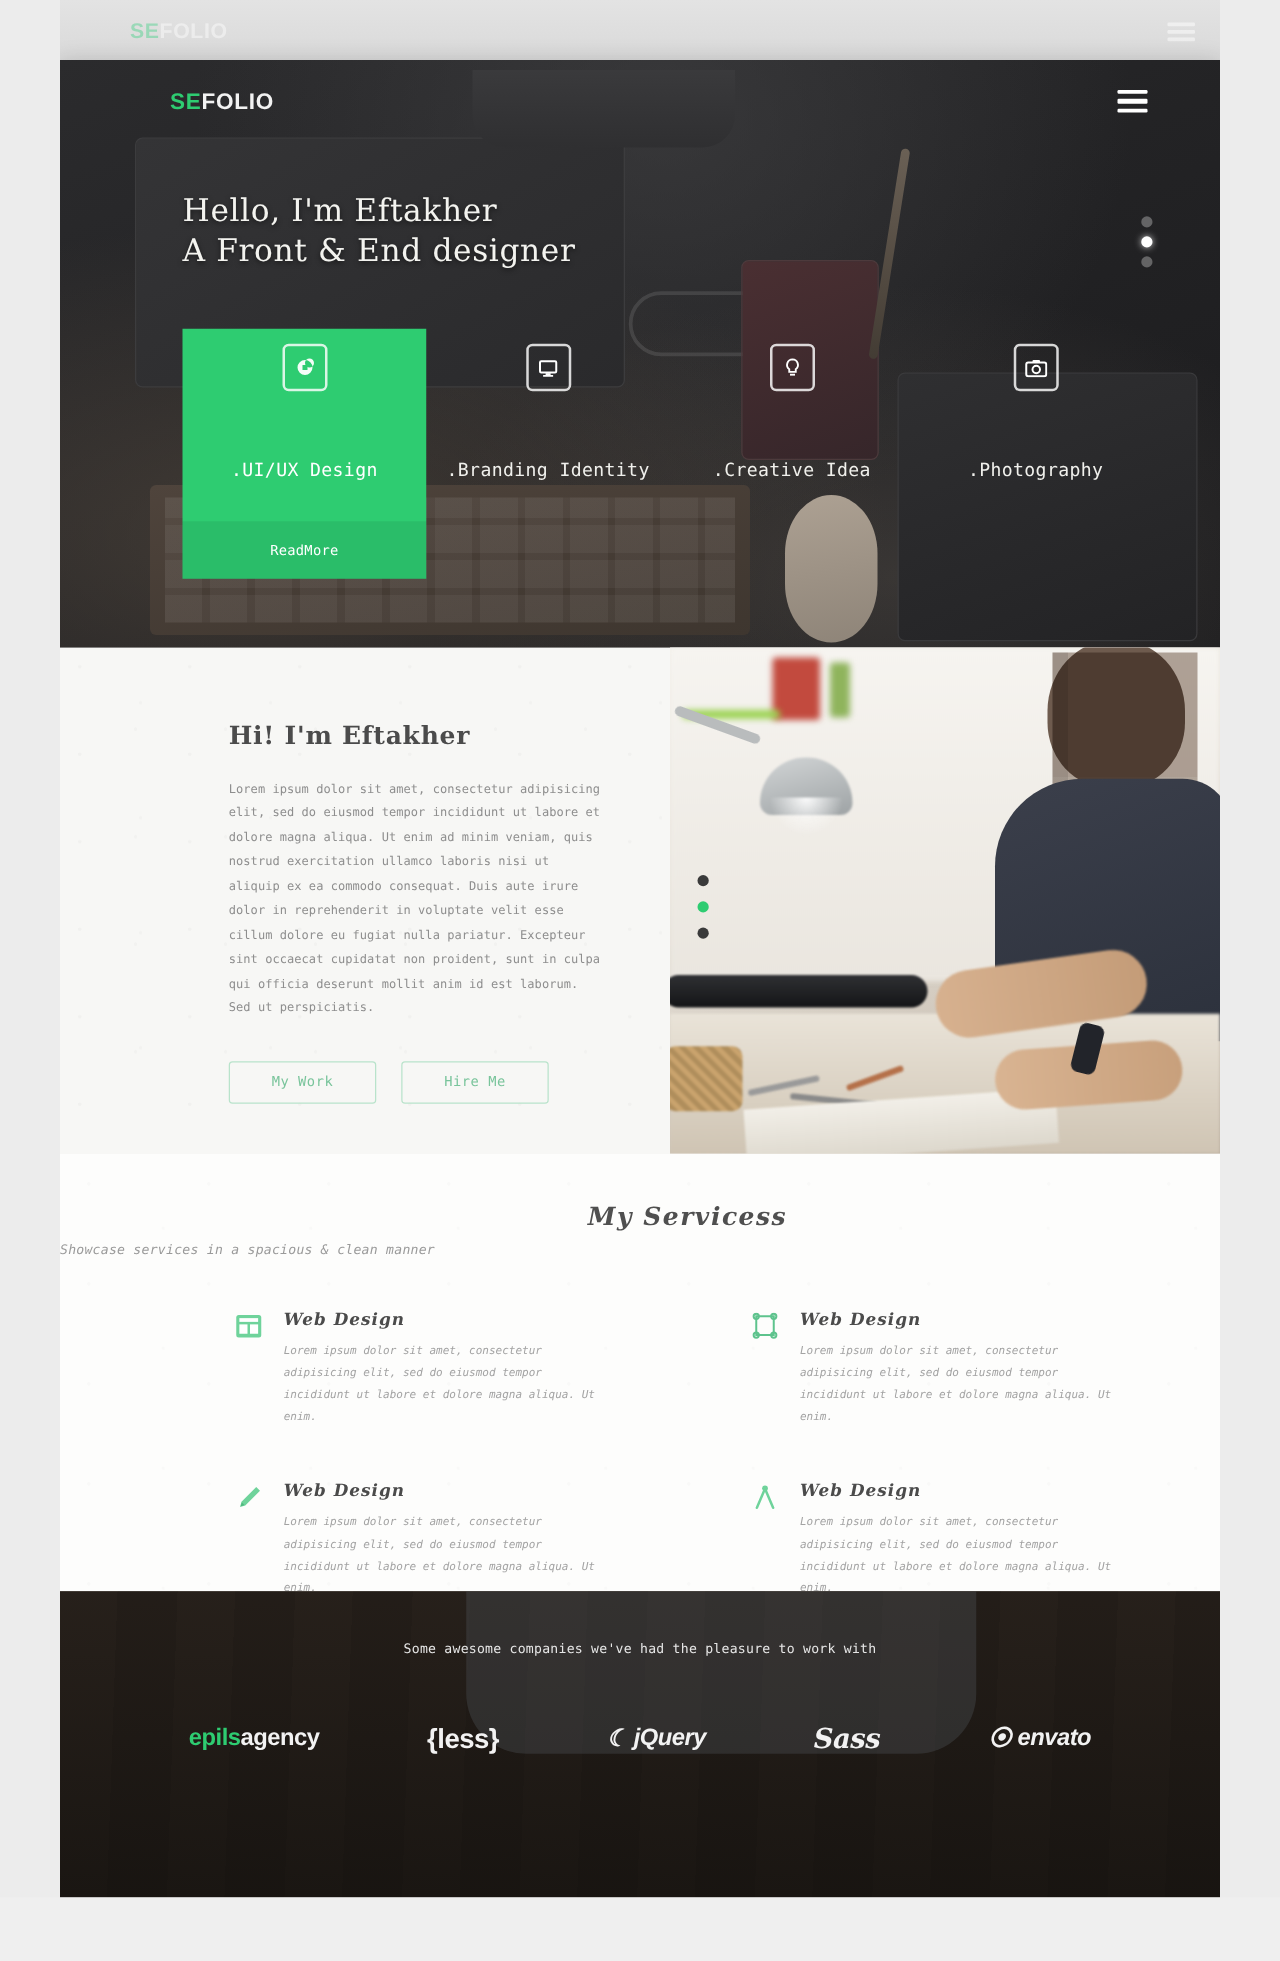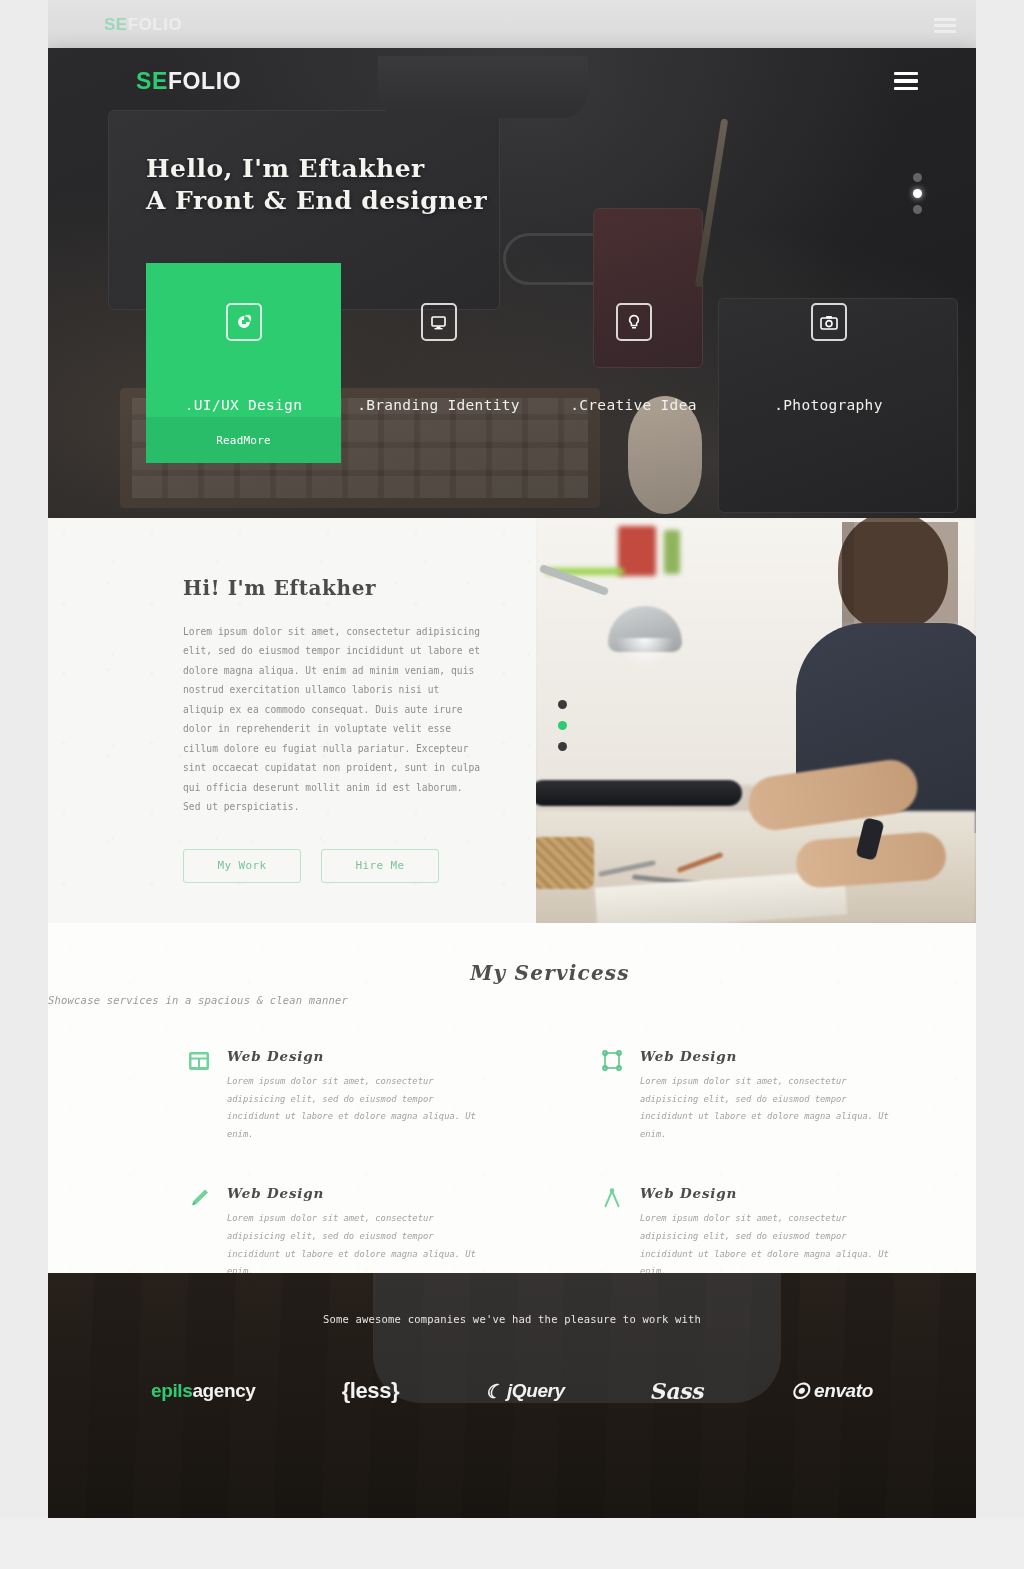--- a/index.html
+++ b/index.html
@@ -54,43 +54,43 @@
   .obj.notebook { left:545px; top:160px; width:110px; height:160px; background:linear-gradient(160deg,#4a2f32,#36262a); border:1px solid #4d3a3c;}
   .obj.tablet-r { left:670px; top:250px; width:240px; height:215px; background:linear-gradient(160deg,#2f2f31,#232325); border:1px solid #3a3a3c;}
   .obj.pen { left:660px; top:70px; width:7px; height:170px; background:linear-gradient(180deg,#6a6055,#433c34); transform:rotate(9deg); border-radius:4px;}
   .obj.glasses { left:455px; top:185px; width:116px; height:52px; border:3px solid rgba(150,150,150,.22); border-radius:26px;}
 
   .hero-top {
     position:absolute; left:0; top:0; width:100%; height:66px;
     display:flex; align-items:center; justify-content:space-between;
     padding:0 58px 0 88px; z-index:5;
   }
-  .logo { font-size:23px; font-weight:700; letter-spacing:.6px; }
+  .logo { font-size:18px; font-weight:700; letter-spacing:.6px; }
   .logo .g1 { color:#2ecc71; }
   .logo .g2 { color:#f2f2f2; }
   .burger { width:24px; cursor:pointer; }
   .burger i { display:block; height:3.5px; background:#fff; margin:4px 0; border-radius:1px; }
 
   .hero-head {
     position:absolute; left:98px; top:105px; z-index:5;
     font-family:"DejaVu Serif", serif;
-    color:#f3f3ef; font-size:25px; line-height:1.28; font-weight:700;
+    color:#f3f3ef; font-size:25px; line-height:1.28; font-weight:400;
     letter-spacing:.5px; text-shadow:0 1px 4px rgba(0,0,0,.55);
   }
 
   .hero-dots { position:absolute; right:54px; top:118px; z-index:5; }
   .hero-dots span {
     display:block; width:9px; height:9px; border-radius:50%;
     background:rgba(255,255,255,.30); margin:7px 0;
   }
   .hero-dots span.on { background:#ffffff; box-shadow:0 0 6px rgba(255,255,255,.8); }
 
   .cards { position:absolute; left:98px; top:215px; width:780px; display:flex; z-index:6; }
   .card {
-    width:195px; text-align:center; padding-top:40px; position:relative; min-height:195px;
+    width:195px; text-align:center; padding-top:12px; position:relative; min-height:195px;
   }
   .card .ico {
     width:36px; height:38px; margin:0 auto 56px; border:2px solid rgba(255,255,255,.82);
     border-radius:5px; display:flex; align-items:center; justify-content:center;
   }
   .card .ico svg { display:block; }
   .card .ttl {
     font-family:"DejaVu Sans Mono", monospace; font-size:14.5px; color:#f0f0ec;
     letter-spacing:.3px; white-space:nowrap;
   }

